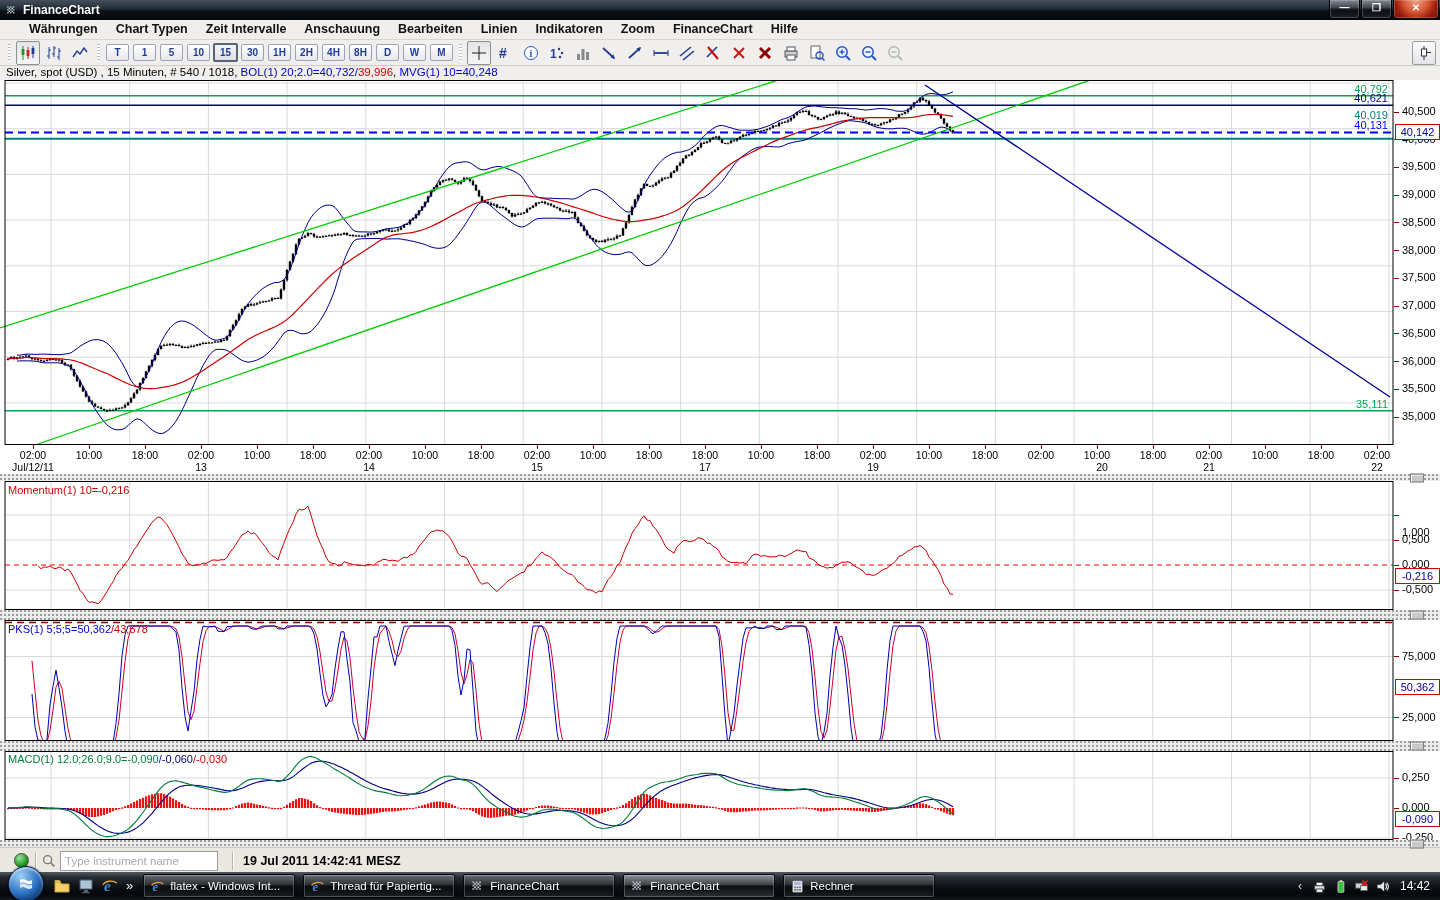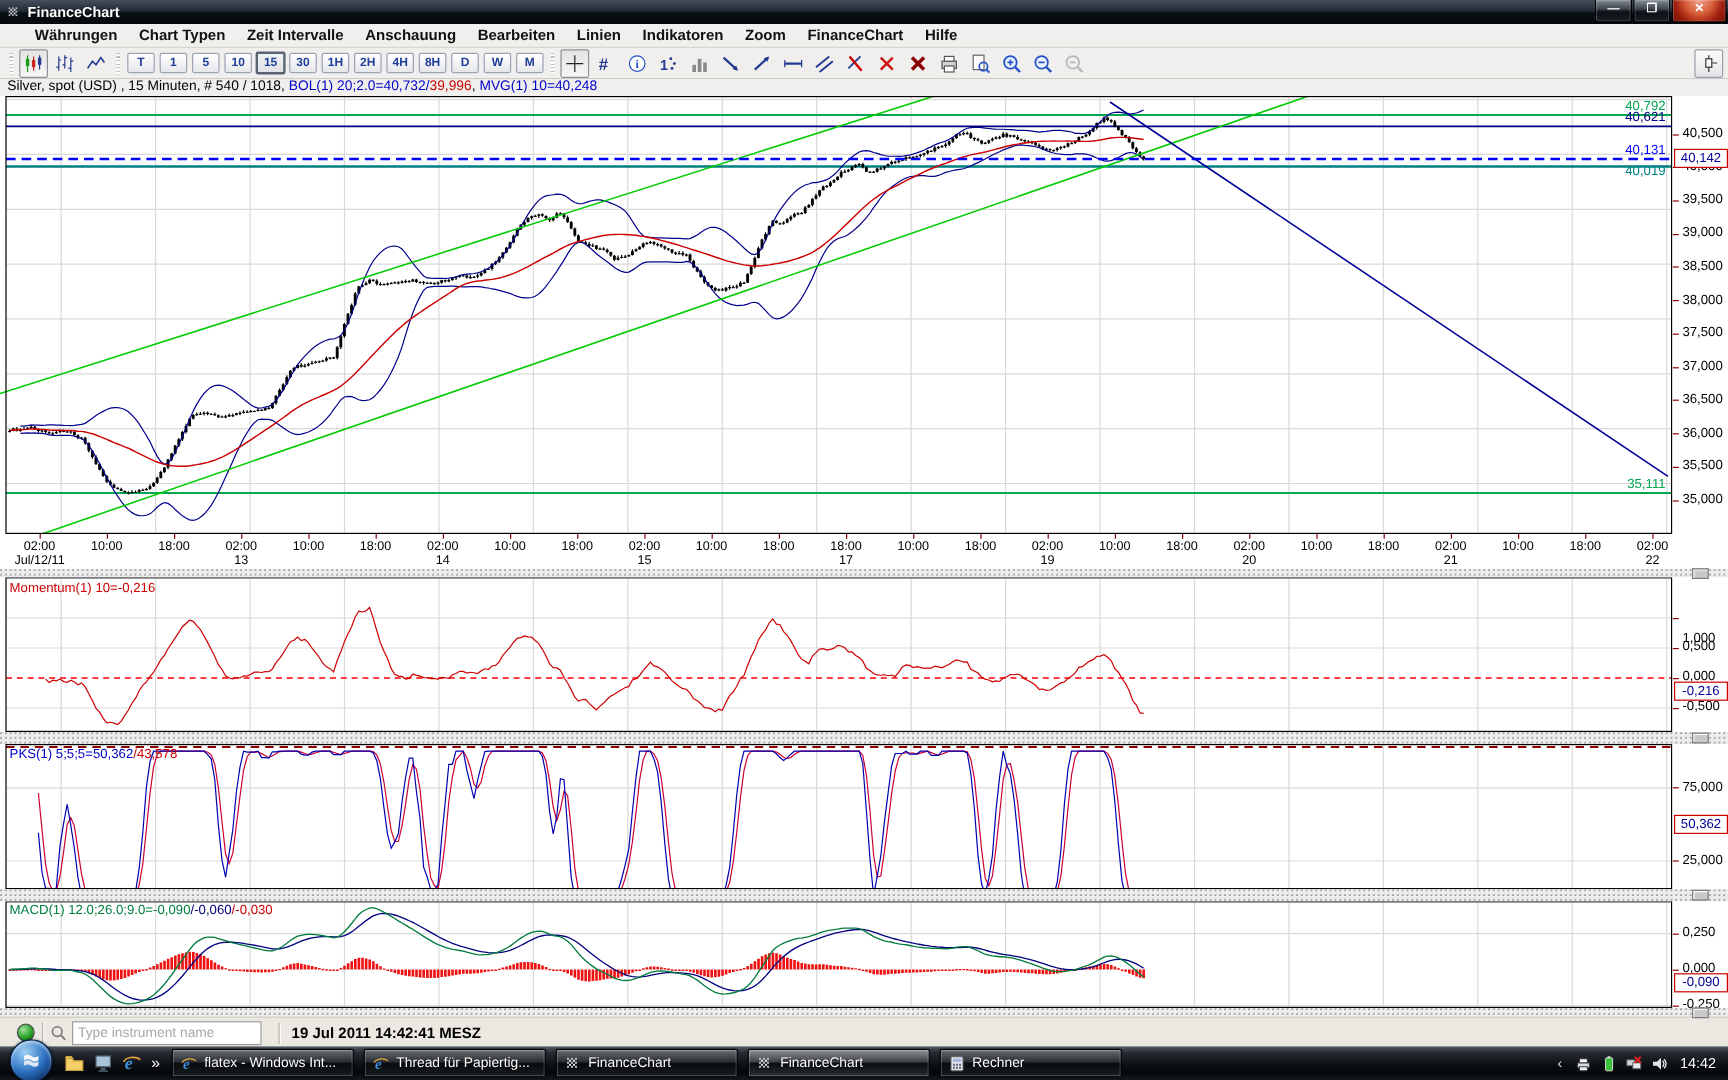--- a/index.html
+++ b/index.html
@@ -356,21 +356,21 @@
         <path d="M8 279.1L11 278.1L14 278.4L17 278.1L20 278.0L23 277.8L26 277.4L29 277.5L32 277.7L35 277.8L38 278.0L41 278.3L44 278.5L47 278.6L50 278.6L53 278.7L56 278.7L59 278.8L62 279.0L65 279.3L68 279.5L71 280.0L74 280.7L77 281.5L80 282.5L83 283.6L86 284.9L89 286.2L92 287.5L95 288.8L98 290.0L101 291.2L104 292.4L107 293.5L110 295.0L113 296.6L116 298.1L119 299.5L122 301.0L125 302.4L128 303.8L131 305.0L134 306.0L137 306.9L140 307.6L143 308.1L146 308.4L149 308.6L152 308.6L155 308.5L158 308.2L161 307.7L164 307.2L167 306.6L170 306.0L173 305.3L176 304.4L179 303.4L182 302.2L185 300.9L188 299.5L191 297.8L194 296.1L197 294.3L200 292.4L203 290.5L206 288.5L209 286.5L212 284.5L215 282.5L218 280.5L221 278.5L224 276.6L227 274.5L230 272.4L233 270.2L236 268.1L239 265.9L242 263.7L245 261.6L248 259.6L251 257.8L254 256.2L257 254.7L260 253.3L263 252.0L266 250.7L269 249.4L272 248.1L275 246.7L278 245.3L281 243.6L284 241.7L287 239.4L290 236.9L293 234.2L296 231.2L299 228.1L302 225.0L305 221.8L308 218.6L311 215.4L314 212.3L317 209.2L320 206.1L323 203.1L326 200.0L329 197.0L332 194.3L335 191.6L338 189.1L341 186.7L344 184.5L347 182.4L350 180.4L353 178.3L356 176.3L359 174.3L362 172.4L365 170.4L368 168.4L371 166.5L374 164.6L377 162.6L380 160.6L383 158.9L386 157.4L389 156.2L392 155.4L395 154.7L398 154.2L401 153.9L404 153.5L407 153.2L410 152.8L413 152.3L416 151.7L419 150.9L422 150.0L425 149.0L428 147.8L431 146.5L434 145.1L437 143.6L440 142.1L443 140.5L446 138.9L449 137.3L452 135.6L455 134.0L458 132.5L461 130.9L464 129.2L467 127.5L470 126.0L473 124.5L476 123.3L479 122.2L482 121.3L485 120.5L488 119.7L491 119.0L494 118.2L497 117.5L500 116.9L503 116.3L506 115.9L509 115.5L512 115.4L515 115.3L518 115.3L521 115.4L524 115.6L527 115.8L530 116.1L533 116.6L536 117.0L539 117.5L542 118.1L545 118.8L548 119.5L551 120.3L554 121.1L557 121.9L560 122.7L563 123.5L566 124.5L569 125.5L572 126.4L575 127.4L578 128.3L581 129.2L584 130.1L587 131.1L590 132.1L593 133.1L596 134.2L599 135.2L602 136.2L605 137.2L608 138.0L611 138.8L614 139.5L617 140.1L620 140.7L623 141.1L626 141.4L629 141.6L632 141.6L635 141.4L638 141.1L641 140.7L644 140.2L647 139.7L650 139.2L653 138.6L656 137.9L659 137.1L662 136.1L665 135.2L668 134.2L671 133.0L674 131.8L677 130.3L680 128.5L683 126.5L686 124.3L689 121.9L692 119.4L695 116.8L698 114.0L701 111.1L704 108.2L707 105.3L710 102.3L713 99.4L716 96.4L719 93.5L722 90.8L725 88.3L728 86.0L731 83.8L734 81.8L737 80.0L740 78.3L743 76.8L746 75.3L749 73.8L752 72.2L755 70.6L758 69.1L761 67.7L764 66.2L767 64.8L770 63.3L773 61.9L776 60.6L779 59.4L782 58.2L785 57.1L788 56.1L791 55.0L794 53.9L797 52.8L800 51.7L803 50.8L806 49.9L809 49.1L812 48.4L815 47.8L818 47.3L821 46.7L824 45.9L827 45.1L830 44.3L833 43.5L836 42.7L839 41.9L842 41.2L845 40.6L848 40.1L851 39.5L854 39.1L857 38.7L860 38.4L863 38.1L866 37.8L869 37.7L872 37.6L875 37.6L878 37.5L881 37.6L884 37.6L887 37.6L890 37.5L893 37.6L896 37.6L899 37.7L902 37.8L905 37.8L908 37.7L911 37.5L914 37.1L917 36.6L920 36.0L923 35.4L926 35.0L929 34.7L932 34.5L935 34.5L938 34.5L941 34.7L944 35.0L947 35.4L950 35.8L953 36.3" stroke="#cc0000" fill="none" stroke-width="1.2"></path>
         <line x1="0" y1="248" x2="810" y2="-10" stroke="#00cc00" stroke-width="1.3"></line>
         <line x1="35" y1="365" x2="1105" y2="-5" stroke="#00cc00" stroke-width="1.3"></line>
         <line x1="925" y1="5" x2="1390" y2="317" stroke="#000099" stroke-width="1.3"></line>
         <line x1="5" y1="52.48604999999998" x2="1393" y2="52.48604999999998" stroke="#0000ff" stroke-width="2" stroke-dasharray="8 5"></line>
         <rect x="5" y="0.5" width="1388" height="364" fill="none" stroke="#000"></rect>
       </svg>
       <div class="hline-label" style="color: rgb(0, 166, 81); top: 2.8336px;">40,792</div>
       <div class="hline-label" style="color: rgb(0, 0, 128); top: 12.3155px;">40,621</div>
       <div class="hline-label" style="color: rgb(0, 0, 255); top: 39.486px;">40,131</div>
-      <div class="hline-label" style="color: rgb(0, 128, 128); top: 57px;">40,019</div>
+      <div class="hline-label" style="color: rgb(0, 128, 128); top: 29px;">40,019</div>
       <div class="hline-label" style="color: rgb(0, 166, 81); top: 317.845px;">35,111</div>
     </div>
   <div id="axis-main" class="axisbox" style="top:80px;height:365px;">
       <div class="tickdash" style="top: 31.525px;"></div>
       <div class="ticklabel" style="top: 25.025px;">40,500</div>
       <div class="tickdash" style="top: 59.25px;"></div>
       <div class="ticklabel" style="top: 52.75px;">40,000</div>
       <div class="tickdash" style="top: 86.975px;"></div>
       <div class="ticklabel" style="top: 80.475px;">39,500</div>
       <div class="tickdash" style="top: 114.7px;"></div>
@@ -444,21 +444,21 @@
       <div class="ttick" style="left: 1321px;"></div>
       <div class="tlabel" style="left: 1321px;">18:00</div>
       <div class="ttick" style="left: 1377px;"></div>
       <div class="tlabel" style="left: 1377px;">02:00</div>
       <div class="dlabel" style="left: 33px;">Jul/12/11</div>
       <div class="dlabel" style="left: 201px;">13</div>
       <div class="dlabel" style="left: 369px; text-align: right;">14</div>
       <div class="dlabel" style="left: 537px;">15</div>
       <div class="dlabel" style="left: 705px;">17</div>
       <div class="dlabel" style="left: 873px;">19</div>
-      <div class="dlabel" style="left: 1041px;">20</div>
+      <div class="dlabel" style="left: 1102px;">20</div>
       <div class="dlabel" style="left: 1209px;">21</div>
       <div class="dlabel" style="left: 1377px;">22</div>
     </div>
 
   <div class="splitter" style="top:474px;height:7px;">
       <span class="split-handle"></span>
     </div>
   <div class="splitter" style="top:610px;height:10px;">
       <span class="split-handle"></span>
     </div>

